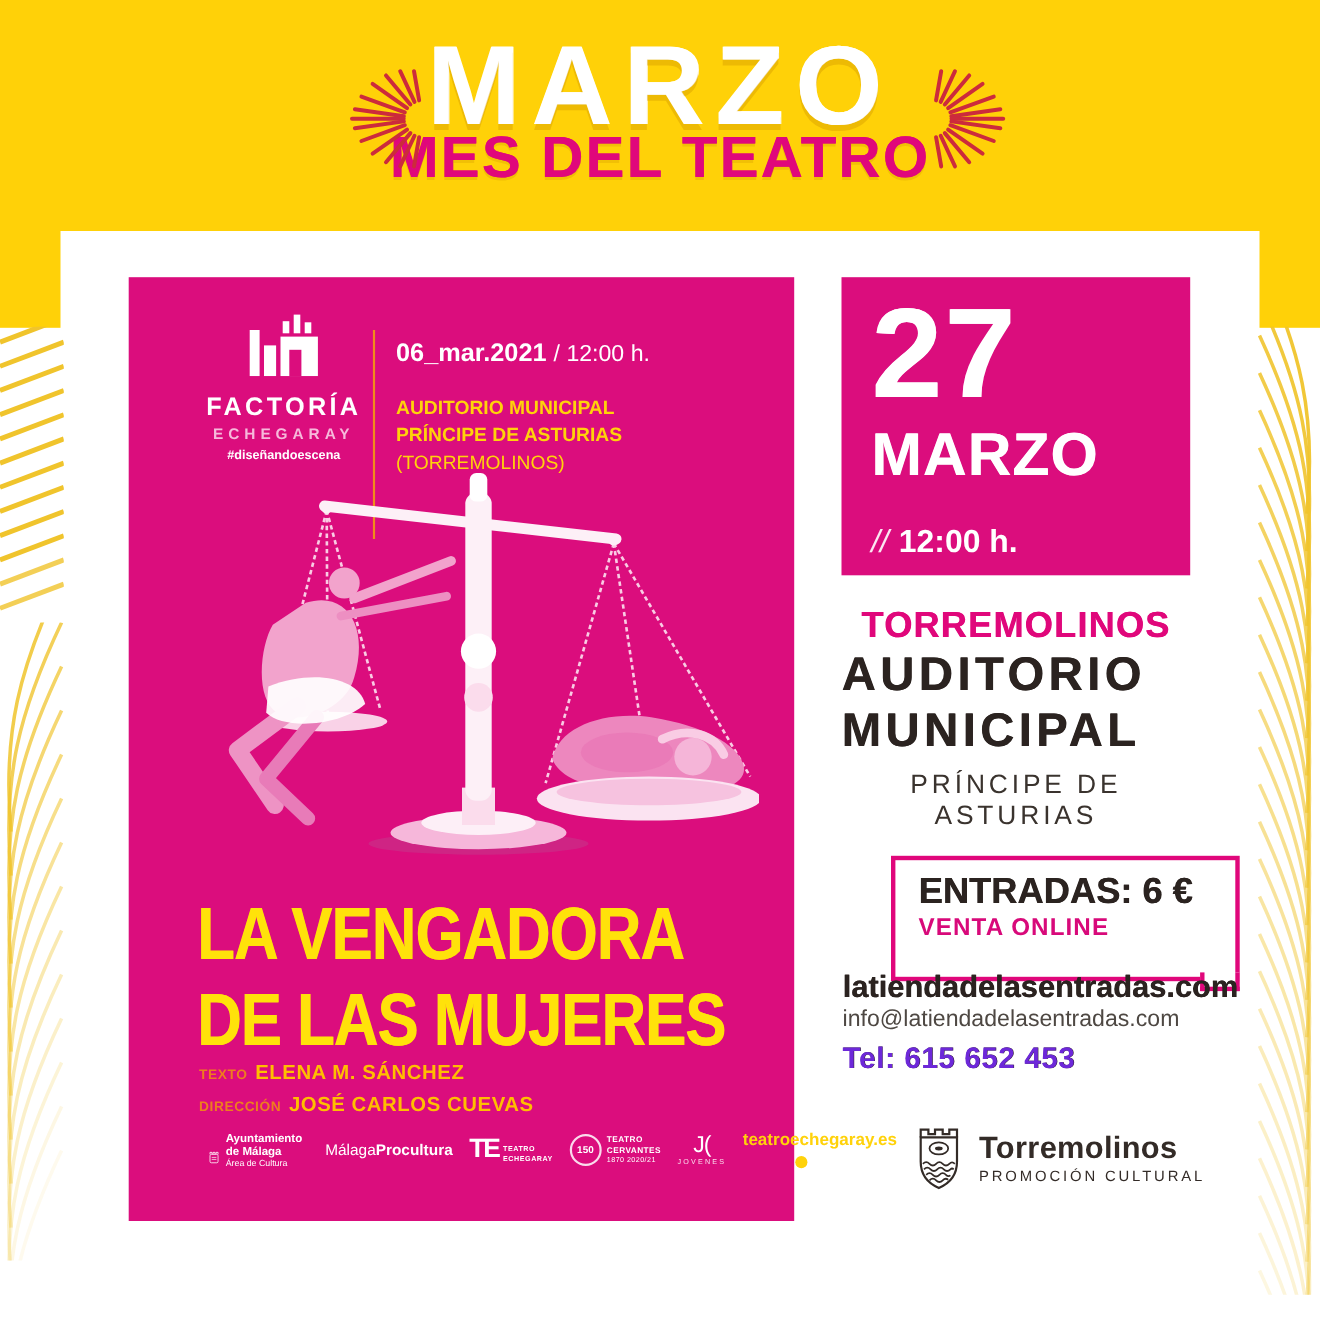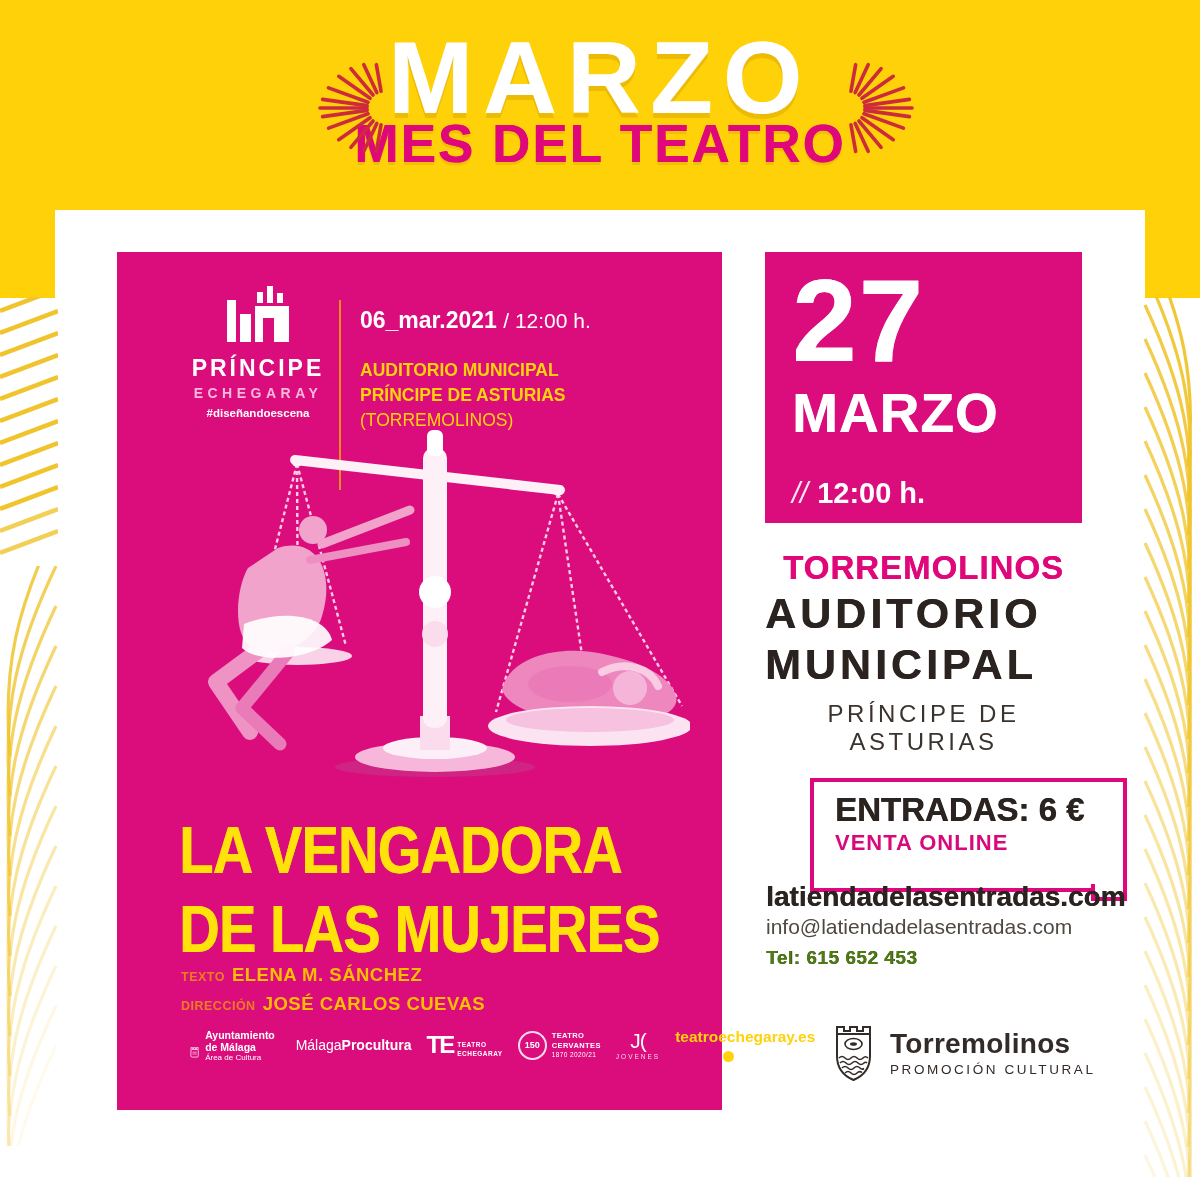--- a/index.html
+++ b/index.html
@@ -87,21 +87,21 @@
   .p-venue-sub{position:absolute;left:765px;top:700px;width:317px;text-align:center;
                font-size:24px;font-weight:400;letter-spacing:3.5px;color:#3A332E}
   .tickets{position:absolute;left:810px;top:778px;width:317px;height:114px;border:4px solid #E0077B;
            box-sizing:border-box;background:#fff;padding:9px 0 0 21px}
   .tickets-main{font-size:33px;font-weight:900;color:#2B2320;text-shadow:.4px 0 0 #2B2320}
   .tickets-sub{font-size:22px;font-weight:700;letter-spacing:1px;color:#D8097A;margin-top:1px}
   .tickets-tab{position:absolute;right:-4px;bottom:-13px;width:28px;height:13px;background:#fff;
                border:4px solid #E0077B;border-top:none}
   .p-web{position:absolute;left:766px;top:881px;font-size:28px;font-weight:900;color:#2B2320;text-shadow:.4px 0 0 #2B2320}
   .p-email{position:absolute;left:766px;top:915px;font-size:21px;font-weight:400;color:#4E4843}
-  .p-phone{position:absolute;left:766px;top:947px;font-size:19px;font-weight:900;color:#4d7c0f;letter-spacing:.5px;text-shadow:.4px 0 0 #2B2320}
+  .p-phone{position:absolute;left:766px;top:947px;font-size:27px;font-weight:900;color:#6d28d9;letter-spacing:.5px;text-shadow:.4px 0 0 #2B2320}
   .footer-logo{position:absolute;left:831px;top:1022px;display:flex;align-items:center;gap:14px;color:#332B27}
   .fl-text .fl-name{font-size:28px;font-weight:700;letter-spacing:.3px}
   .fl-text .fl-sub{font-size:13.5px;letter-spacing:2.6px;margin-top:2px}
 </style>
 </head>
 <body>
 
 <div class="canvas">
 
   <div class="top-band"></div>
@@ -206,21 +206,21 @@
     <div class="brand">
       <svg width="74" height="58" viewBox="0 0 74 58">
         <rect x="6" y="16" width="9" height="42" fill="#fff"></rect>
         <rect x="19" y="30" width="11" height="28" fill="#fff"></rect>
         <rect x="34" y="22" width="34" height="36" fill="#fff"></rect>
         <rect x="42" y="34" width="11" height="24" fill="#DB0D7D"></rect>
         <rect x="36" y="8" width="6" height="11" fill="#fff"></rect>
         <rect x="46" y="2" width="6" height="17" fill="#fff"></rect>
         <rect x="56" y="9" width="6" height="10" fill="#fff"></rect>
       </svg>
-      <div class="brand-name">PRÍNCIPE</div>
+      <div class="brand-name">FACTORÍA</div>
       <div class="brand-sub">ECHEGARAY</div>
       <div class="brand-tag">#diseñandoescena</div>
     </div>
 
     <div class="divider"></div>
 
     <div class="session">
       <div class="session-date">
         <span>06_mar.2021</span>
         <span class="light">/ 12:00 h.</span>

